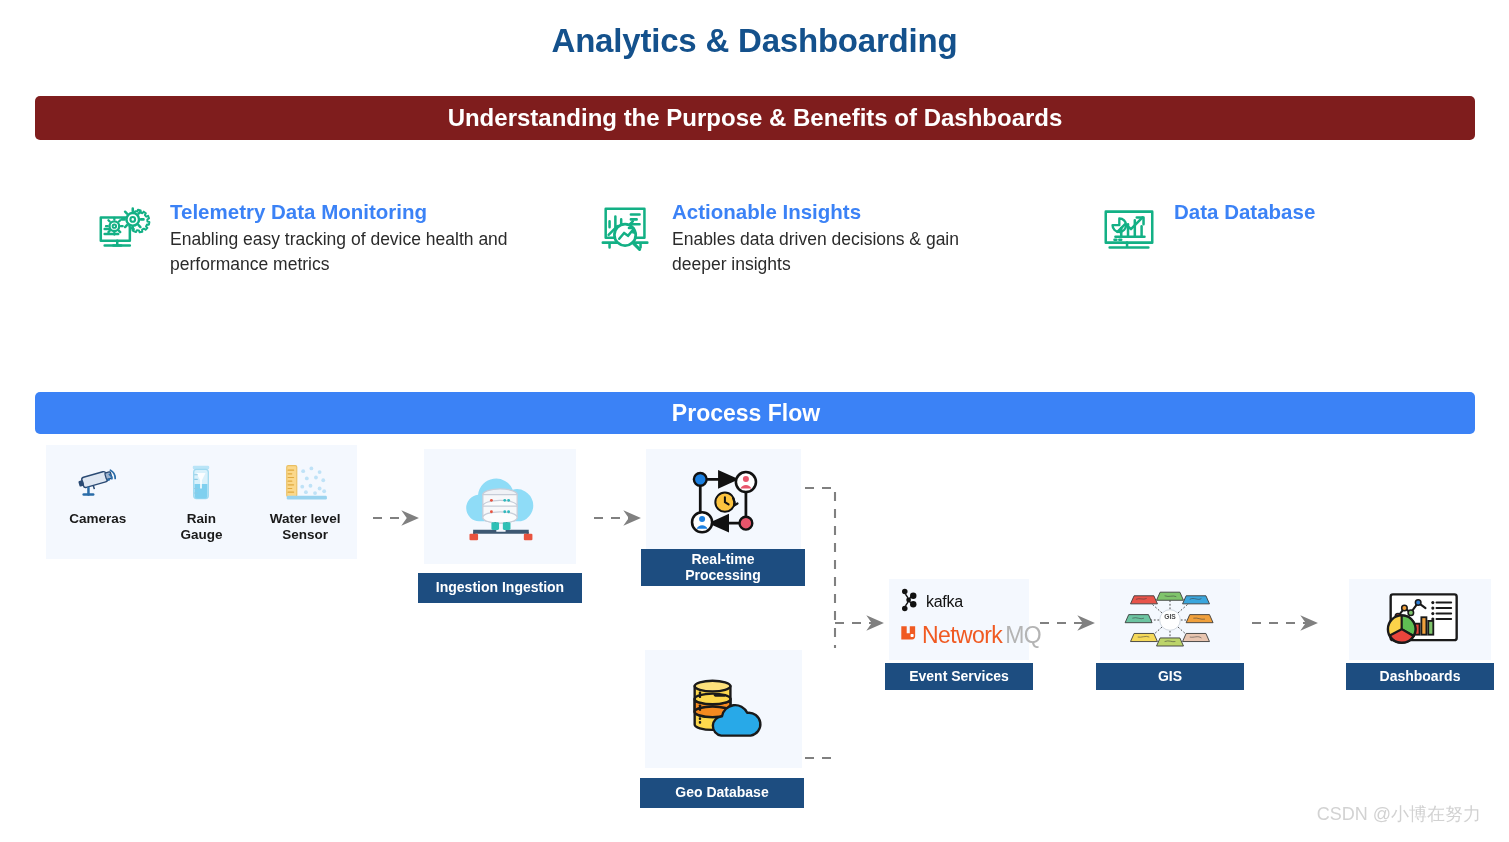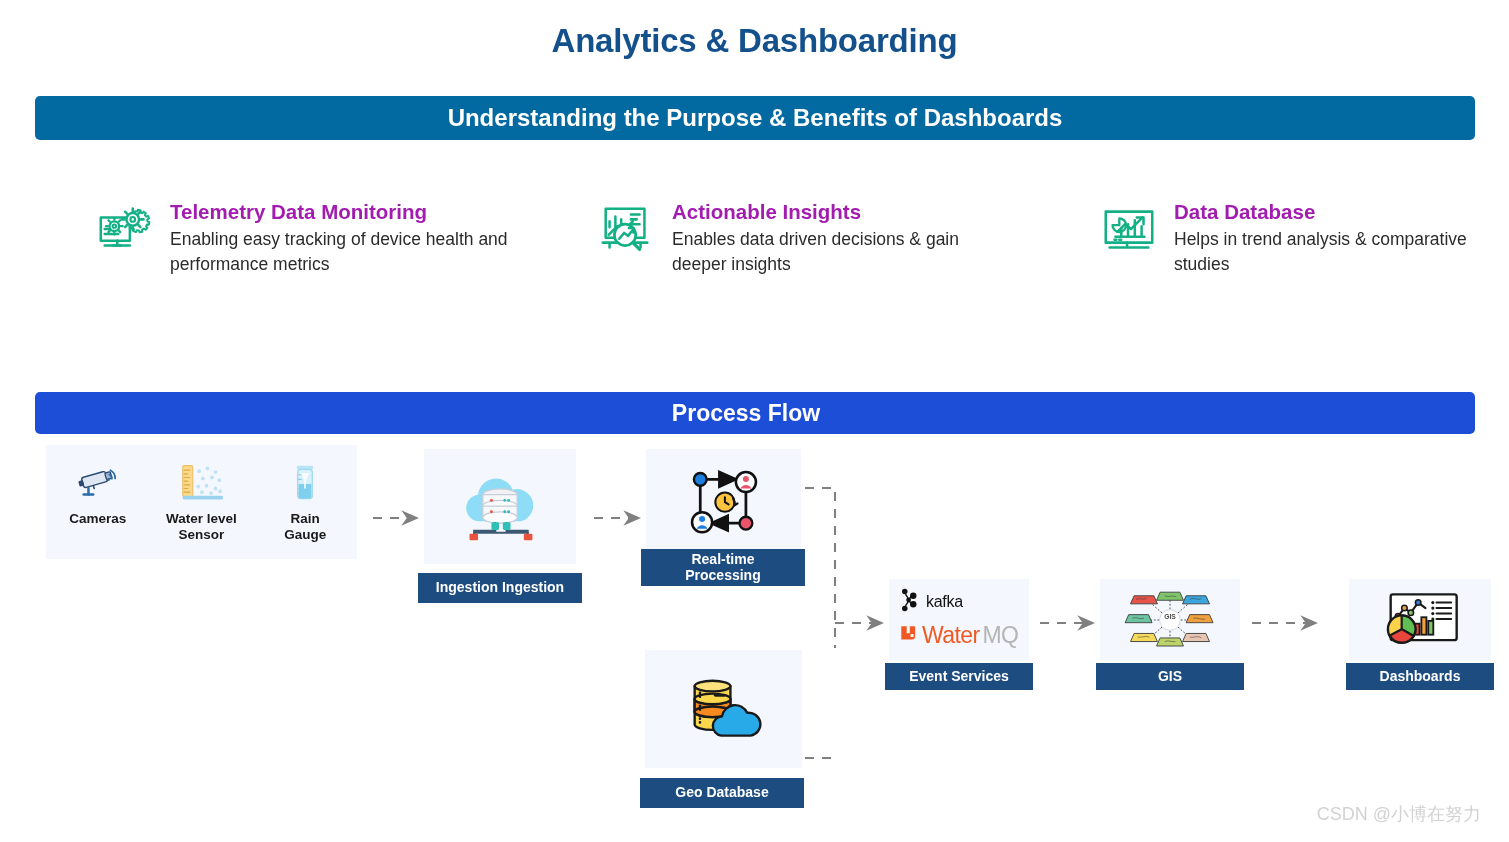--- a/index.html
+++ b/index.html
@@ -37,28 +37,28 @@
     border-radius: 5px;
     text-align: center;
     color: #ffffff;
     font-weight: bold;
     box-sizing: border-box;
   }
   #green-banner {
     top: 96px;
     height: 44px;
     line-height: 44px;
-    background: #0369a1;
+    background: #7f1d1d;
     font-size: 24px;
   }
   #flow-banner {
     top: 392px;
     height: 42px;
     line-height: 42px;
-    background: #1d4ed8;
+    background: #3b82f6;
     font-size: 23px;
   }
   #flow-banner .banner-text {
     position: relative;
     left: -9px;
   }
 
   
   #feature-row {
     position: absolute;
@@ -81,21 +81,21 @@
   .feature-icon {
     flex: 0 0 auto;
     width: 62px;
     height: 62px;
     margin-top: 2px;
   }
   .feature-body { padding-top: 2px; }
   .feature-title {
     font-size: 20.5px;
     font-weight: bold;
-    color: #a21caf;
+    color: #3b82f6;
     line-height: 24px;
     margin-bottom: 3px;
     white-space: nowrap;
   }
   .feature-desc {
     font-size: 17.5px;
     color: #2b2b2b;
     line-height: 25px;
   }
 
@@ -307,21 +307,20 @@
           <path d="M18 38h30"></path>
           <path d="M20 33l8-8 6 5 12-12"></path>
           <path d="M40 18h7v7"></path>
           <path d="M17 41h2M22 41h2"></path>
         </g>
         <path d="M15 26a7 7 0 1 0 7-7v7z" fill="none" stroke="#13b085" stroke-width="2.4" stroke-linejoin="round"></path>
       </svg>
     </div>
     <div class="feature-body">
       <div class="feature-title">Data Database</div>
-      <div class="feature-desc">Helps in trend analysis  &amp; comparative studies</div>
     </div>
   </div>
 
 </div>
 
 <div class="banner" id="flow-banner">
   <span class="banner-text">Process Flow</span>
 </div>
 
 <div id="flow">
@@ -358,20 +357,38 @@
             <path d="M14 27v7" stroke="#2a6ca8" stroke-width="2.6" stroke-linecap="round"></path>
             <path d="M9 34h10" stroke="#2a6ca8" stroke-width="2.6" stroke-linecap="round"></path>
             <g fill="none" stroke="#2a6ca8" stroke-width="1.8" stroke-linecap="round">
               <path d="M36 13a5 5 0 0 1 2.6 4.6"></path>
               <path d="M37 8.6a9.6 9.6 0 0 1 5 8.6"></path>
             </g>
             <circle cx="35.2" cy="18.4" r="1.5" fill="#2a6ca8"></circle>
           </svg>
         </div>
         <div class="device-name">Cameras</div>
+      </div>
+
+      <div class="device">
+        <div class="device-icon">
+          <svg viewBox="0 0 48 46" width="44" height="42">
+            <rect x="15" y="4" width="18" height="4" rx="1.4" fill="#b9e4f7"></rect>
+            <rect x="16" y="8" width="16" height="32" rx="3" fill="#d9f1fb" stroke="#9fd9f0" stroke-width="1.4"></rect>
+            <path d="M17 24h14v13a3 3 0 0 1-3 3h-8a3 3 0 0 1-3-3z" fill="#7fd0ef"></path>
+            <path d="M19 12h10l-4 8v9h-2v-9z" fill="#ffffff" opacity=".85"></path>
+            <g stroke="#8ec9e4" stroke-width="1.2" stroke-linecap="round">
+              <path d="M17 14h3M17 19h3M17 29h3M17 34h3"></path>
+            </g>
+          </svg>
+        </div>
+        <div class="device-name">
+          <span>Rain</span><br>
+          <span>Gauge</span>
+        </div>
       </div>
 
       <div class="device">
         <div class="device-icon">
           <svg viewBox="0 0 60 46" width="58" height="42">
             <rect x="10" y="4" width="11" height="34" rx="1.6" fill="#fbd88b" stroke="#e9bf63" stroke-width="1.2"></rect>
             <g stroke="#e0a93f" stroke-width="1.3" stroke-linecap="round">
               <path d="M11.5 9h6M11.5 13h4M11.5 17h6M11.5 21h4M11.5 25h6M11.5 29h4M11.5 33h6"></path>
             </g>
             <rect x="10" y="37" width="44" height="4" rx="1.4" fill="#9ad3ef"></rect>
@@ -390,38 +407,20 @@
                 <circle cx="51" cy="32" r="2.1"></circle>
             </g>
           </svg>
         </div>
         <div class="device-name">
           <span>Water level</span><br>
           <span>Sensor</span>
         </div>
       </div>
 
-      <div class="device">
-        <div class="device-icon">
-          <svg viewBox="0 0 48 46" width="44" height="42">
-            <rect x="15" y="4" width="18" height="4" rx="1.4" fill="#b9e4f7"></rect>
-            <rect x="16" y="8" width="16" height="32" rx="3" fill="#d9f1fb" stroke="#9fd9f0" stroke-width="1.4"></rect>
-            <path d="M17 24h14v13a3 3 0 0 1-3 3h-8a3 3 0 0 1-3-3z" fill="#7fd0ef"></path>
-            <path d="M19 12h10l-4 8v9h-2v-9z" fill="#ffffff" opacity=".85"></path>
-            <g stroke="#8ec9e4" stroke-width="1.2" stroke-linecap="round">
-              <path d="M17 14h3M17 19h3M17 29h3M17 34h3"></path>
-            </g>
-          </svg>
-        </div>
-        <div class="device-name">
-          <span>Rain</span><br>
-          <span>Gauge</span>
-        </div>
-      </div>
-
     </div>
   </div>
 
   <div class="node" id="node-ingestion">
     <div class="node-card">
       <div class="icon-center">
         <svg viewBox="0 0 100 86" width="96" height="82">
           <path d="M28 58a14 14 0 0 1-1-27.9 19 19 0 0 1 36.4-5.3A15 15 0 1 1 72 58z" fill="#8fdcf7"></path>
           <g>
             <ellipse cx="50" cy="30" rx="18" ry="6" fill="#f0f2f6" stroke="#c7cdd8" stroke-width="1.3"></ellipse>
@@ -547,21 +546,21 @@
         </span>
         <span class="kafka-word">kafka</span>
       </div>
       <div class="rabbit-row">
         <span>
           <svg viewBox="0 0 26 26" width="20" height="20">
             <path d="M3 3h7v9h4V3h7v13a4 4 0 0 1-4 4H3z" fill="#f05a22"></path>
             <rect x="15" y="13" width="4" height="4" rx="1" fill="#ffffff"></rect>
           </svg>
         </span>
-        <span class="rabbit-word rabbit-orange">Water</span>
+        <span class="rabbit-word rabbit-orange">Network</span>
           <span class="rabbit-word rabbit-gray">MQ</span>
       </div>
     </div>
     <div class="node-label">Event Services</div>
   </div>
 
   <div class="node" id="node-gis">
     <div class="node-card">
       <div class="icon-center">
         <svg viewBox="0 0 104 78" width="94" height="70">

